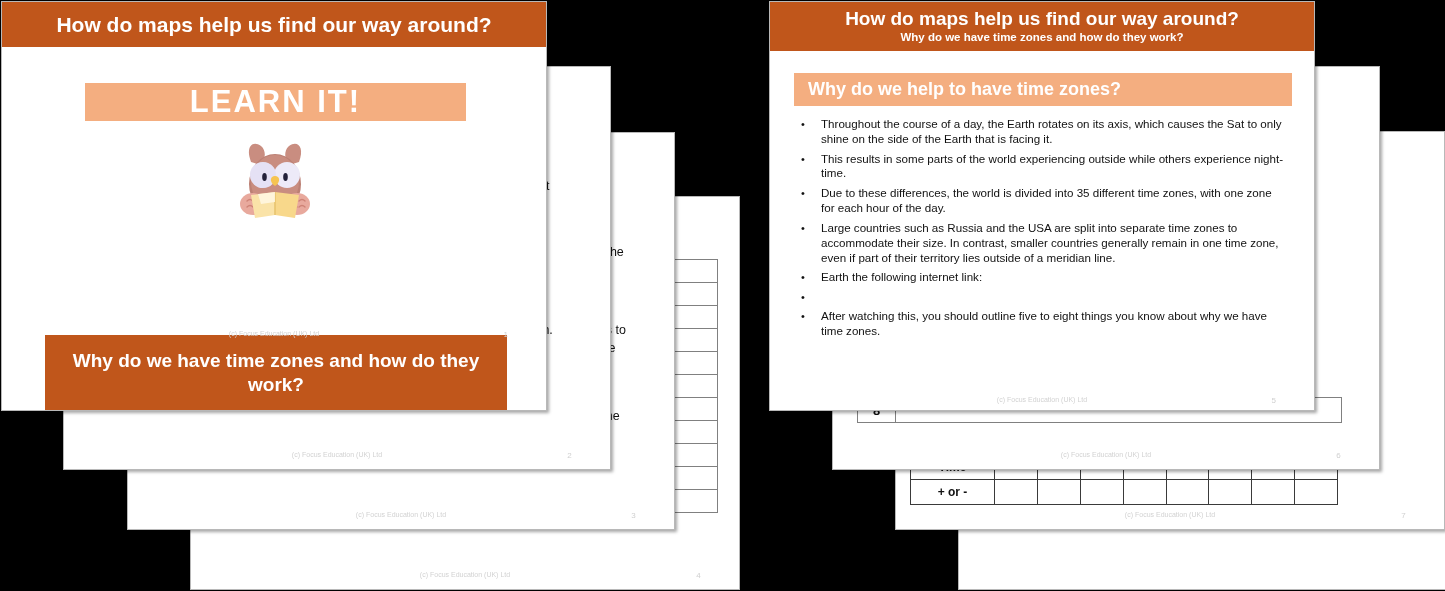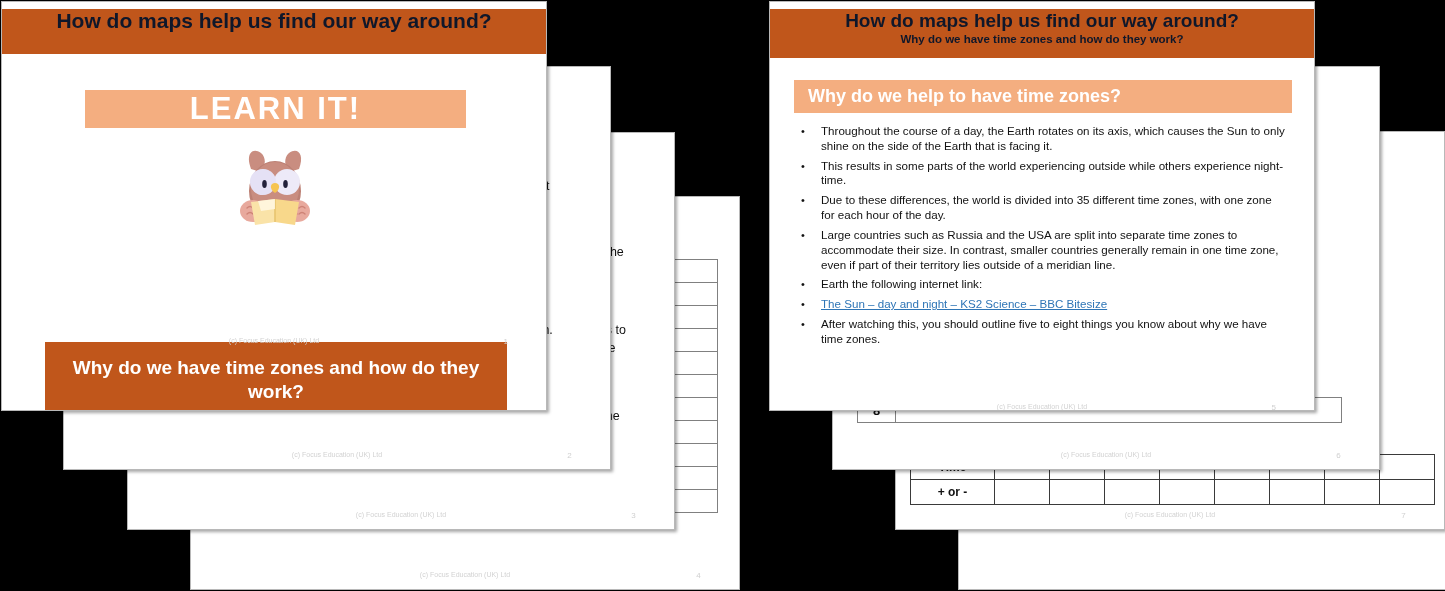--- a/index.html
+++ b/index.html
@@ -3,22 +3,22 @@
 <meta charset="utf-8">
 <style>
   html,body{margin:0;padding:0;background:#000;}
   body{width:1445px;height:591px;overflow:hidden;font-family:"Liberation Sans",sans-serif;}
   #stage{position:relative;width:1445px;height:591px;background:#000;}
 
   .slide{position:absolute;background:#fff;border:1px solid #b8b8b8;
          box-shadow:2px 2px 3px rgba(0,0,0,.35);overflow:hidden;box-sizing:border-box;}
 
   
-  .banner{background:#C0561B;color:#0f172a;text-align:center;
-          display:flex;flex-direction:column;align-items:center;margin-top:7px;}
+  .banner{background:#C0561B;color:#ffffff;text-align:center;
+          display:flex;flex-direction:column;justify-content:center;align-items:center;}
   .banner .t1{font-weight:bold;line-height:1.1;}
   .banner .t2{font-weight:bold;line-height:1.1;}
 
   
   #s1{left:1px;top:1px;width:546px;height:410px;}
   #s1 .banner{height:45px;}
   #s1 .banner .t1{font-size:21px;}
   #s1 .body{position:relative;height:301px;}
 
   .learnit{position:absolute;left:83px;top:36px;width:381px;height:38px;
@@ -266,21 +266,21 @@
       <div style="position:absolute;bottom:-1%;left:2%;font-size:6px;font-weight:bold;color:#111;">3</div>
       <div style="position:absolute;bottom:-1%;left:38%;font-size:6px;font-weight:bold;color:#111;">24</div>
     </div>
 
     <div class="otherbox" style="left:398px;top:202px;width:80px;height:33px;">her</div>
     <div class="icelandbox" style="left:398px;top:235px;width:80px;height:32px;">Iceland</div>
   </div>
 
   <div class="slide" id="s7">
     <div class="mini-banner" style="left:30px;top:8px;width:118px;height:44px;"></div>
-    <table class="timerow" style="left:14px;top:322px;width:525px;">
+    <table class="timerow" style="left:14px;top:322px;width:428px;">
       <tbody>
           <tr>
         <td style="width:84px;">Time</td>
         <td></td>
             <td></td>
         <td></td>
             <td></td>
         <td></td>
             <td></td>
         <td></td>
@@ -325,41 +325,40 @@
     <div class="banner">
       <div class="t1">How do maps help us find our way around?</div>
       <div class="t2">Why do we have time zones and how do they work?</div>
     </div>
     <div class="body">
       <div class="subhead">Why do we help to have time zones?</div>
 
       <div class="bullets">
         <div class="bl">
           <div class="dot">•</div>
-          <div class="tx">Throughout the course of a day, the Earth rotates on its axis, which causes the Sun to only shine on the side of the Earth that is facing it.</div>
+          <div class="tx">Throughout the course of a day, the Earth rotates on its axis, which causes the Sat to only shine on the side of the Earth that is facing it.</div>
         </div>
         <div class="bl">
           <div class="dot">•</div>
           <div class="tx">This results in some parts of the world experiencing outside while others experience night-time.</div>
         </div>
         <div class="bl">
           <div class="dot">•</div>
           <div class="tx">Due to these differences, the world is divided into 35 different time zones, with one zone for each hour of the day.</div>
         </div>
         <div class="bl">
           <div class="dot">•</div>
           <div class="tx">Large countries such as Russia and the USA are split into separate time zones to accommodate their size. In contrast, smaller countries generally remain in one time zone, even if part of their territory lies outside of a meridian line.</div>
         </div>
         <div class="bl">
           <div class="dot">•</div>
           <div class="tx">Earth the following internet link:</div>
         </div>
         <div class="bl">
           <div class="dot">•</div>
-          <div class="tx"><span class="lnk">The Sun – day and night – KS2 Science – BBC Bitesize</span></div>
         </div>
         <div class="bl">
           <div class="dot">•</div>
           <div class="tx">After watching this, you should outline five to eight things you know about why we have time zones.</div>
         </div>
       </div>
 
       <div class="footer">
         <div class="cp">(c) Focus Education (UK) Ltd</div>
         <div class="pn">5</div>

